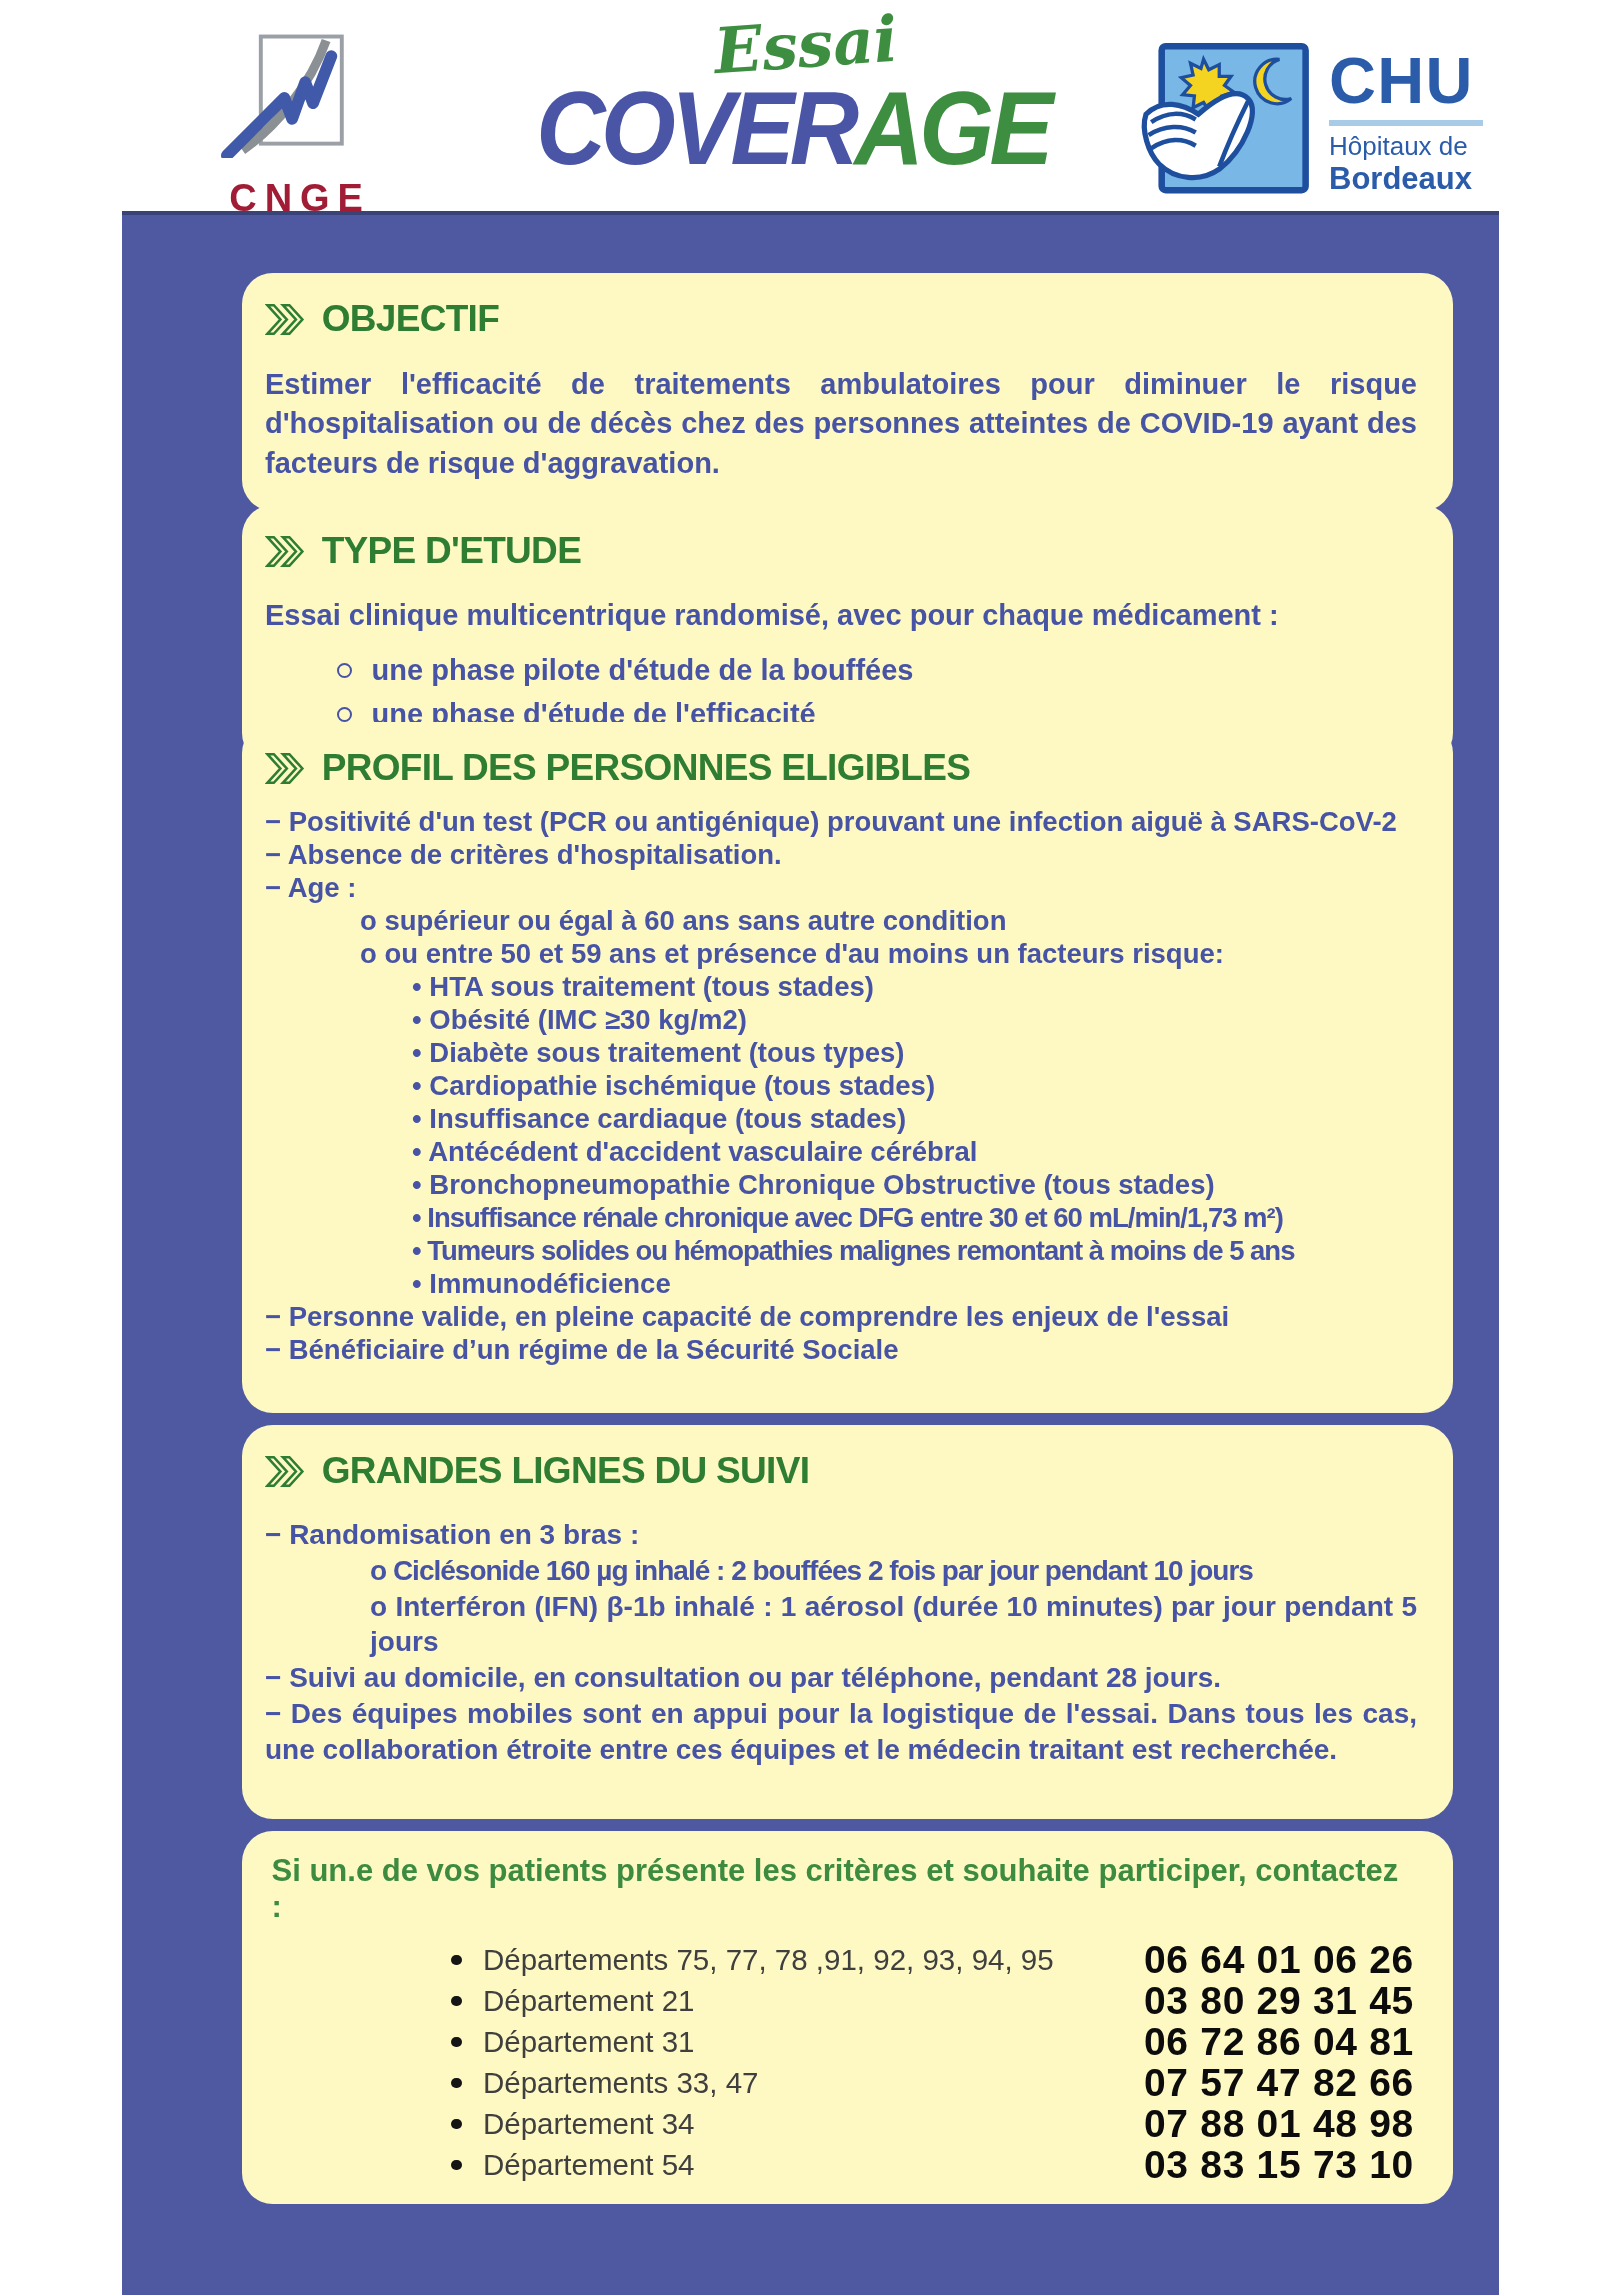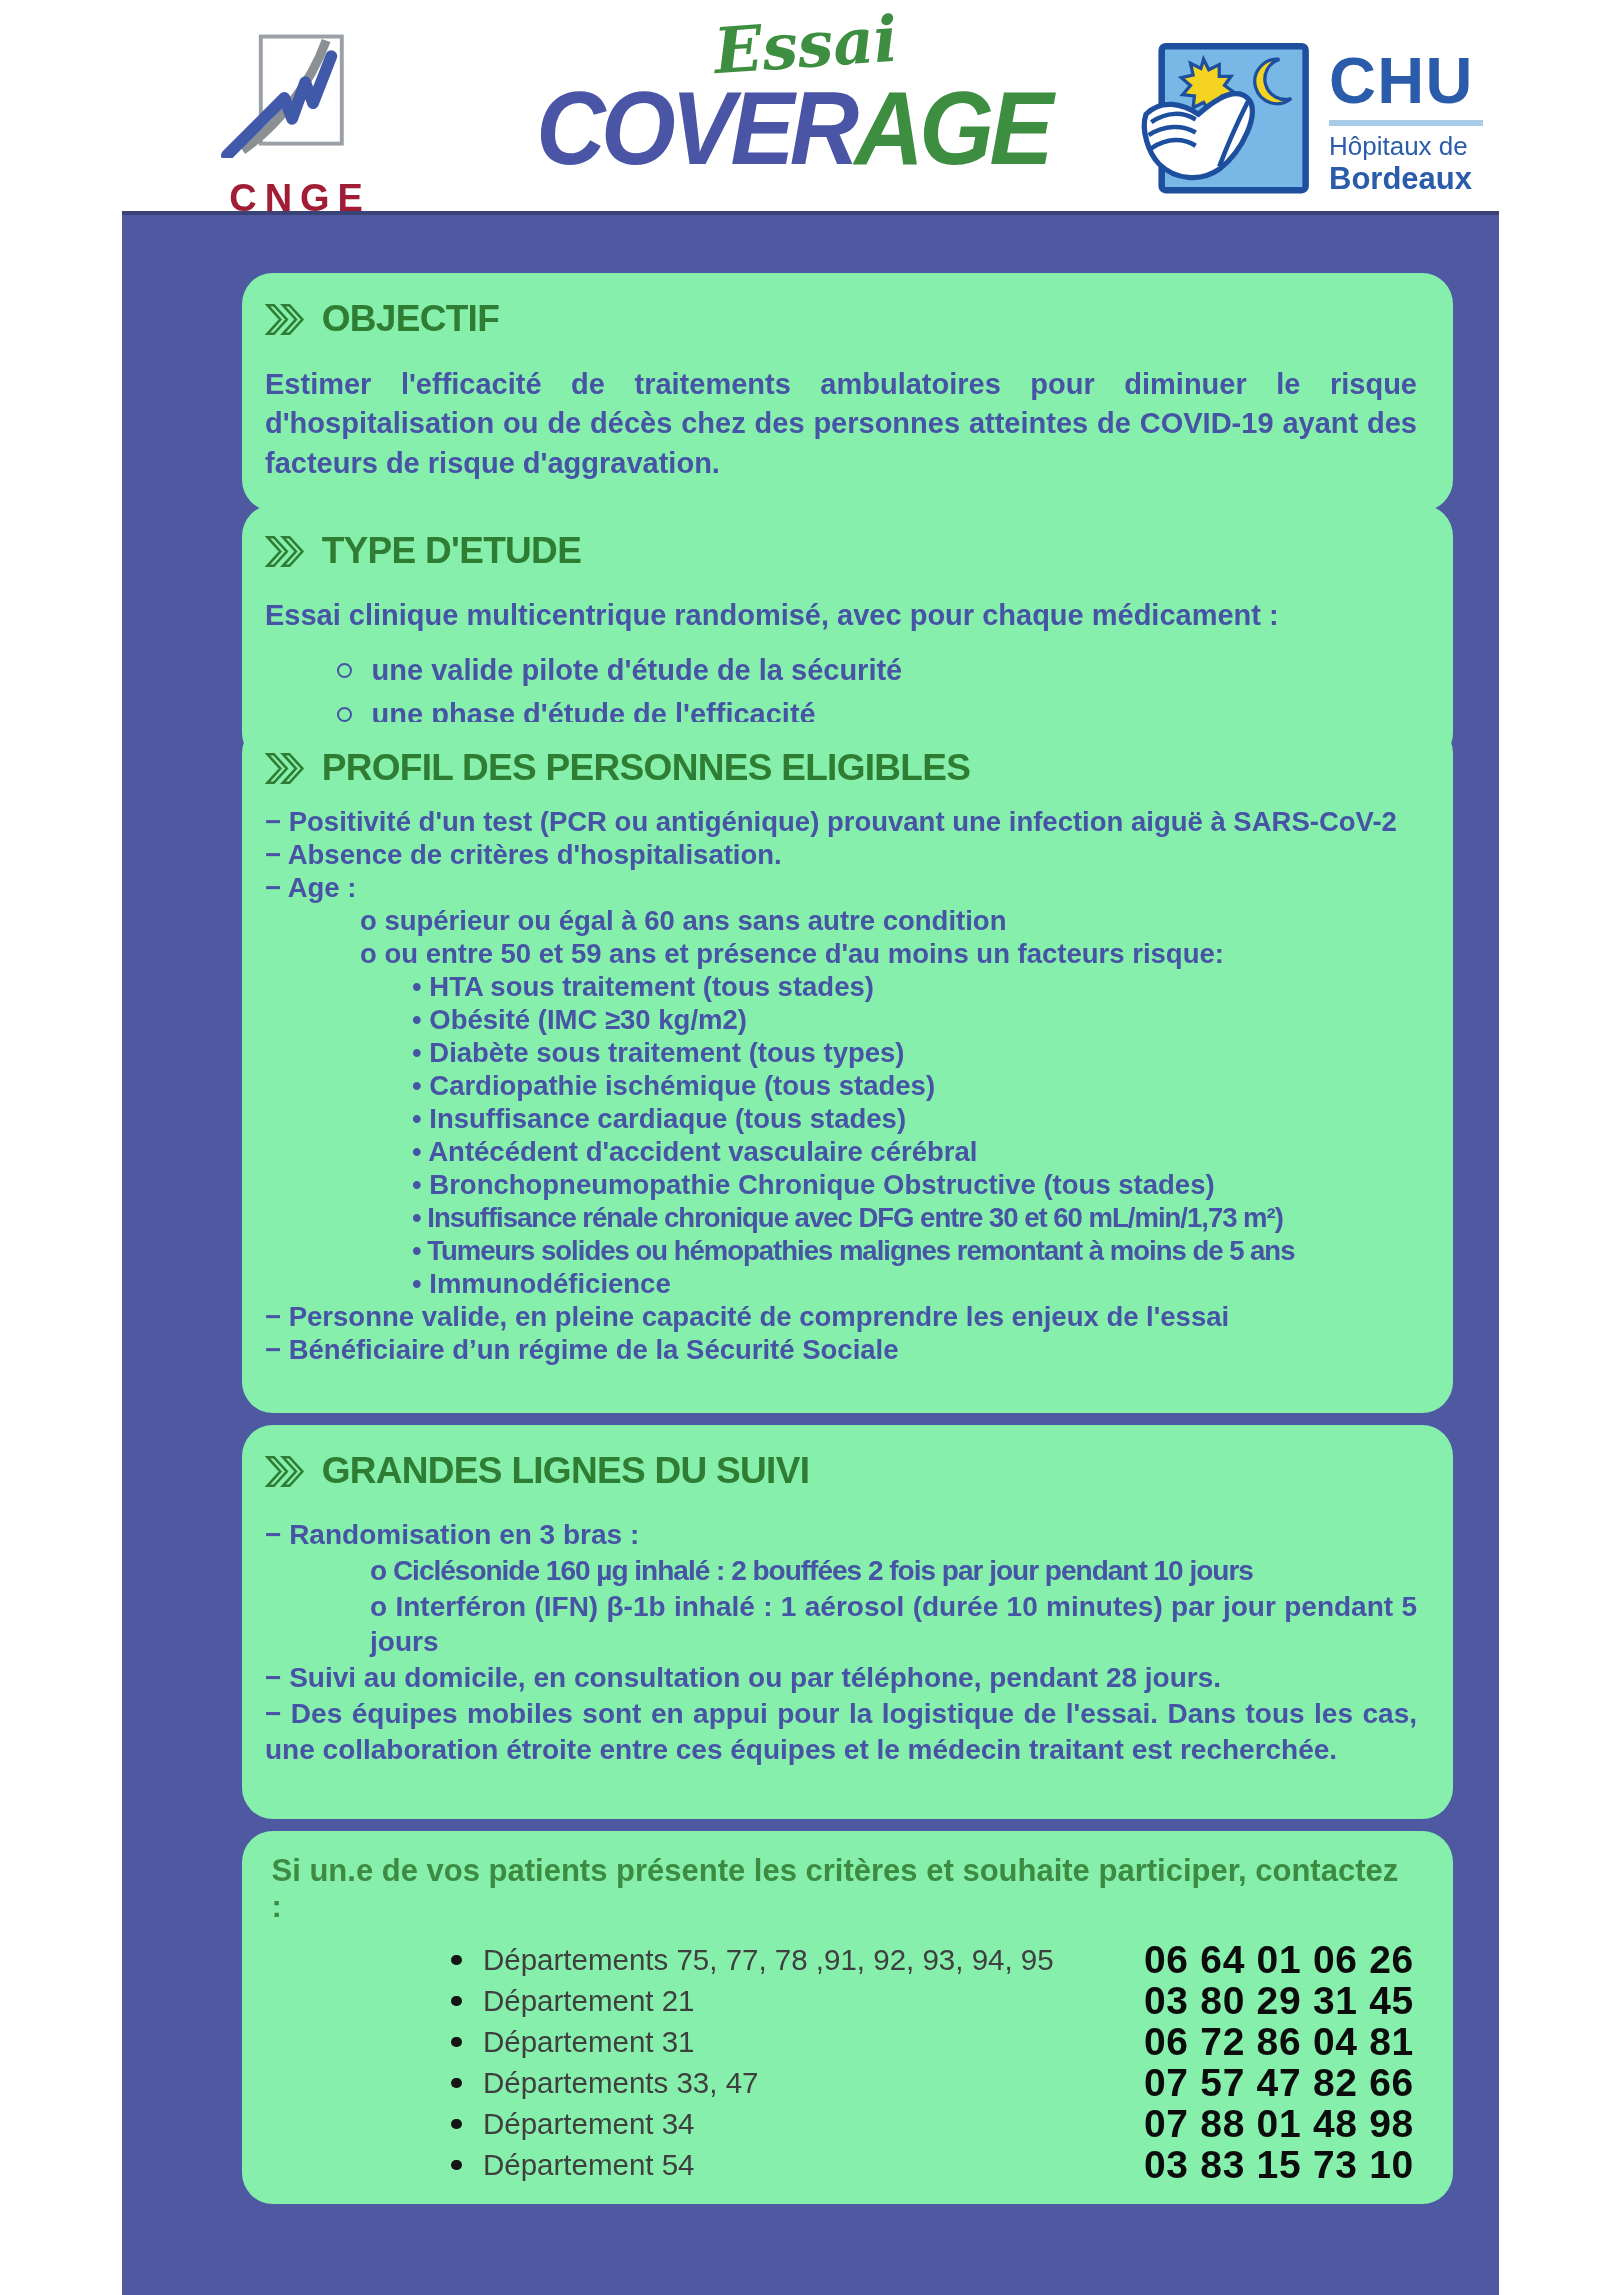--- a/index.html
+++ b/index.html
@@ -28,21 +28,21 @@
   .chu-name{font-size:65px;font-weight:bold;line-height:1;letter-spacing:1.3px;}
   .chu-rule{width:154px;height:5.2px;background:#a8cbe8;margin:7.9px 0 6.5px 0;}
   .chu-l1{font-size:26px;line-height:1.1;}
   .chu-l2{font-size:31px;font-weight:bold;line-height:1.15;}
 
   
   .panel{position:absolute;left:122px;top:211px;width:1377px;height:2084px;
          background:#4e59a1;border-top:4.6px solid #3a4377;box-sizing:border-box;}
 
   
-  .card{position:absolute;left:242px;width:1211px;background:#86efac;border-radius:31px;
+  .card{position:absolute;left:242px;width:1211px;background:#fef9c3;border-radius:31px;
         padding:25px 36px 27.5px 23px;box-sizing:border-box;}
   #card-objectif{top:273px;min-height:216px;}
   #card-type{top:505px;min-height:200px;}
   #card-profil{top:722px;min-height:691px;}
   #card-suivi{top:1425px;min-height:394px;}
   #card-contact{top:1831px;min-height:314px;padding:19.6px 39px 18.3px 29.5px;}
 
   .sec-title{display:flex;align-items:center;gap:15.7px;margin:0 0 25px 0;}
   .sec-title .txt{font-size:37px;font-weight:bold;color:#2e7d33;letter-spacing:-0.7px;}
   .chev{flex:none;}
@@ -130,21 +130,21 @@
     <div class="sec-title">
       <svg class="chev" width="41" height="35" viewBox="0 0 62 54">
         <path d="M3 5 L23 27 L3 49 L13 49 L33 27 L13 5 Z" fill="none" stroke="#2e7d33" stroke-width="4"></path>
         <path d="M27 5 L47 27 L27 49 L37 49 L57 27 L37 5 Z" fill="none" stroke="#2e7d33" stroke-width="4"></path>
       </svg>
       <span class="txt">TYPE D'ETUDE</span>
     </div>
     <p class="blue type-intro">Essai clinique multicentrique randomisé, avec pour chaque médicament :</p>
     <div class="blue type-li">
       <span class="ring"></span>
-      <span>une valide pilote d'étude de la sécurité</span>
+      <span>une phase pilote d'étude de la bouffées</span>
     </div>
     <div class="blue type-li">
       <span class="ring"></span>
       <span>une phase d'étude de l'efficacité</span>
     </div>
   </div>
 
   <div class="card" id="card-profil">
     <div class="sec-title" style="margin-bottom:16px">
       <svg class="chev" width="41" height="35" viewBox="0 0 62 54">

